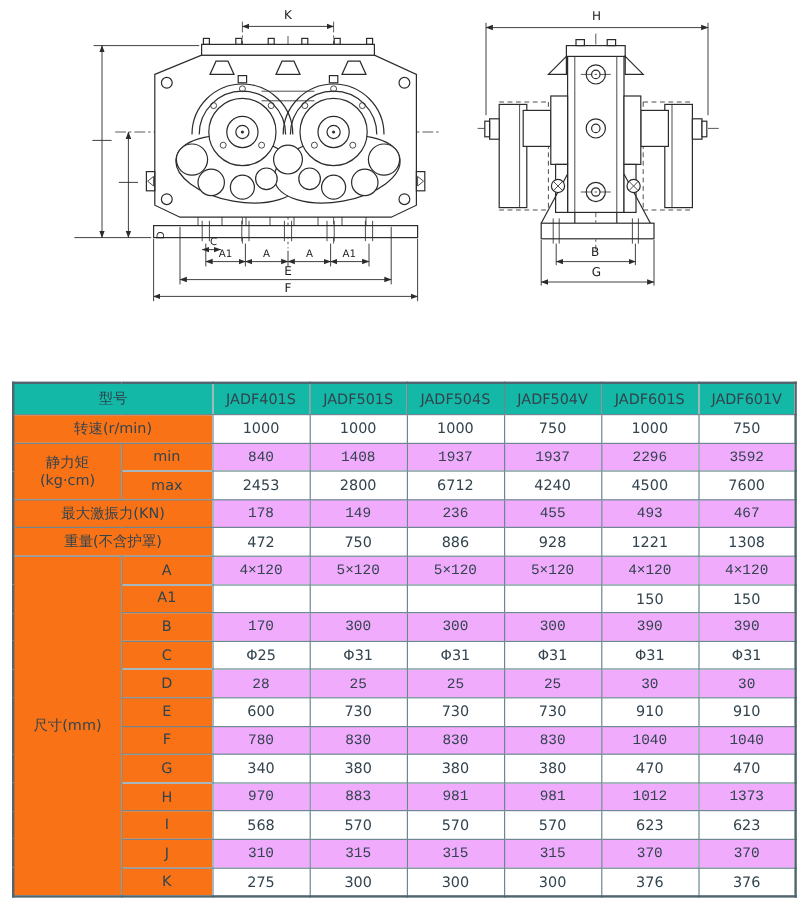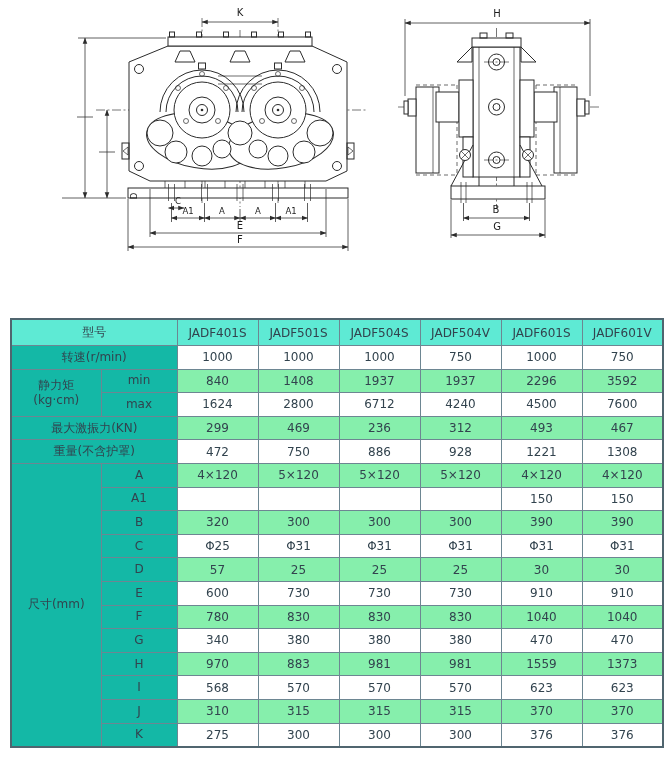--- a/index.html
+++ b/index.html
@@ -23,25 +23,25 @@
   .table-wrap{position:absolute;top:318px;left:10px;}
   table.spec{border-collapse:collapse;table-layout:fixed;width:652px;border:2px solid #50656f;}
   table.spec th,table.spec td{
     border:1px solid #6d California:1px solid #6d8692;
   }
   table.spec th,table.spec td{
     border:1px solid #6d8692;
     font-size:12px;color:#32434e;text-align:center;vertical-align:middle;
     padding:0 2px;font-weight:normal;overflow:hidden;
   }
-  table.spec thead th{height:25px;background:#5eead4;}
+  table.spec thead th{height:25px;background:#14b8a6;}
   table.spec tbody tr{height:23.6px;}
-  td.lab{background:#14b8a6;white-space:pre-line;line-height:1.25;}
+  td.lab{background:#f97316;white-space:pre-line;line-height:1.25;}
   td.val{background:#ffffff;}
-  tr.shaded td.val{background:#86efac;}
+  tr.shaded td.val{background:#f0abfc;font-family:Liberation Mono, monospace;}
 </style>
 </head>
 <body>
 
 <div class="drawings">
 <svg width="671" height="312" viewBox="0 0 671 312" xmlns="http://www.w3.org/2000/svg">
   <defs>
     <marker id="arr" viewBox="0 0 10 10" refX="8.5" refY="5" markerWidth="9" markerHeight="9" orient="auto-start-reverse">
       <path d="M0,1.6 L9,5 L0,8.4 Z" fill="#2b2b2b"></path>
     </marker>
@@ -308,33 +308,33 @@
           <td class="lab">min</td>
           <td class="val">840</td>
           <td class="val">1408</td>
           <td class="val">1937</td>
           <td class="val">1937</td>
           <td class="val">2296</td>
           <td class="val">3592</td>
         </tr>
         <tr>
           <td class="lab">max</td>
-          <td class="val">1624</td>
+          <td class="val">2453</td>
           <td class="val">2800</td>
           <td class="val">6712</td>
           <td class="val">4240</td>
           <td class="val">4500</td>
           <td class="val">7600</td>
         </tr>
         <tr class="shaded">
           <td class="lab" colspan="2">最大激振力(KN)</td>
-          <td class="val">299</td>
-          <td class="val">469</td>
+          <td class="val">178</td>
+          <td class="val">149</td>
           <td class="val">236</td>
-          <td class="val">312</td>
+          <td class="val">455</td>
           <td class="val">493</td>
           <td class="val">467</td>
         </tr>
         <tr>
           <td class="lab" colspan="2">重量(不含护罩)</td>
           <td class="val">472</td>
           <td class="val">750</td>
           <td class="val">886</td>
           <td class="val">928</td>
           <td class="val">1221</td>
@@ -354,39 +354,39 @@
           <td class="lab">A1</td>
           <td class="val"></td>
           <td class="val"></td>
           <td class="val"></td>
           <td class="val"></td>
           <td class="val">150</td>
           <td class="val">150</td>
         </tr>
         <tr class="shaded">
           <td class="lab">B</td>
-          <td class="val">320</td>
+          <td class="val">170</td>
           <td class="val">300</td>
           <td class="val">300</td>
           <td class="val">300</td>
           <td class="val">390</td>
           <td class="val">390</td>
         </tr>
         <tr>
           <td class="lab">C</td>
           <td class="val">Φ25</td>
           <td class="val">Φ31</td>
           <td class="val">Φ31</td>
           <td class="val">Φ31</td>
           <td class="val">Φ31</td>
           <td class="val">Φ31</td>
         </tr>
         <tr class="shaded">
           <td class="lab">D</td>
-          <td class="val">57</td>
+          <td class="val">28</td>
           <td class="val">25</td>
           <td class="val">25</td>
           <td class="val">25</td>
           <td class="val">30</td>
           <td class="val">30</td>
         </tr>
         <tr>
           <td class="lab">E</td>
           <td class="val">600</td>
           <td class="val">730</td>
@@ -412,21 +412,21 @@
           <td class="val">380</td>
           <td class="val">470</td>
           <td class="val">470</td>
         </tr>
         <tr class="shaded">
           <td class="lab">H</td>
           <td class="val">970</td>
           <td class="val">883</td>
           <td class="val">981</td>
           <td class="val">981</td>
-          <td class="val">1559</td>
+          <td class="val">1012</td>
           <td class="val">1373</td>
         </tr>
         <tr>
           <td class="lab">I</td>
           <td class="val">568</td>
           <td class="val">570</td>
           <td class="val">570</td>
           <td class="val">570</td>
           <td class="val">623</td>
           <td class="val">623</td>

